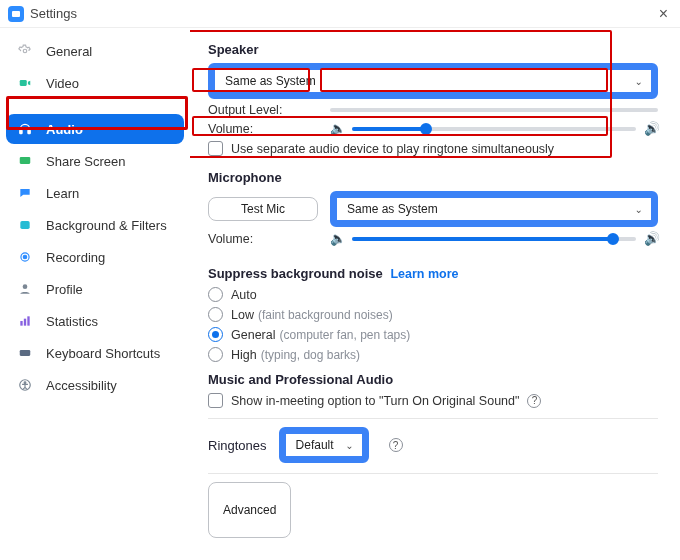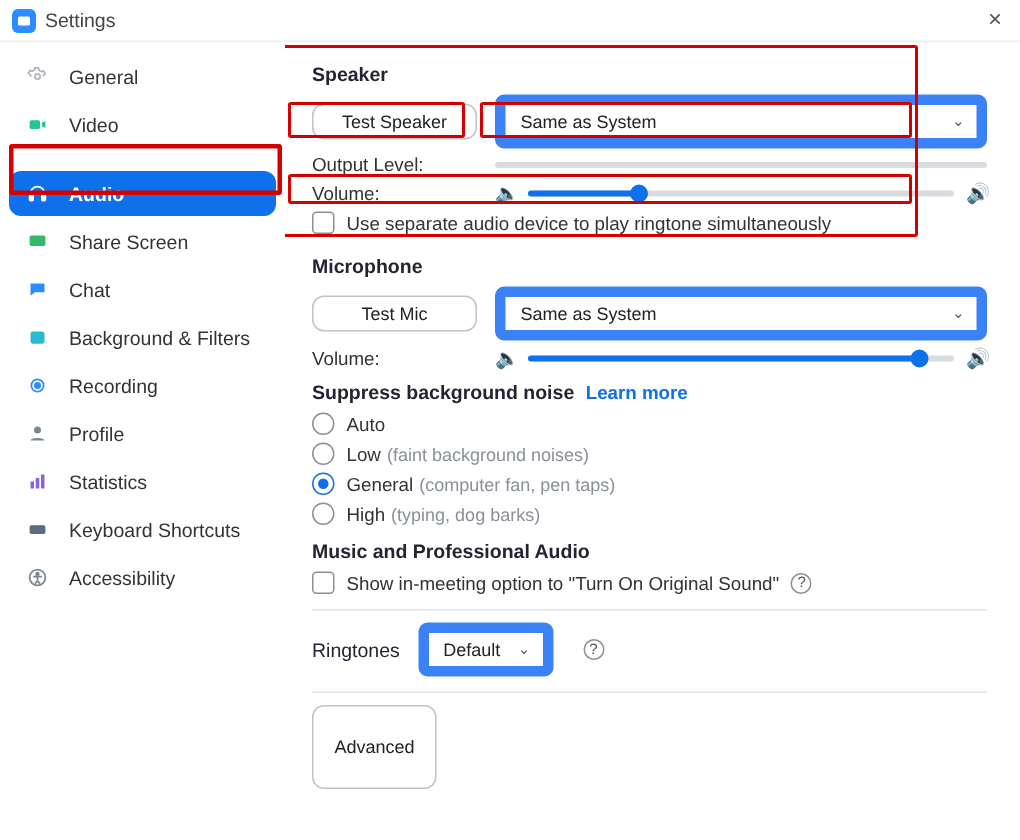--- a/index.html
+++ b/index.html
@@ -254,21 +254,21 @@
           </svg>
         </span>
       <span>Share Screen</span>
     </div>
     <div class="sidebar-item">
       <span class="s-icon">
           <svg viewBox="0 0 24 24" fill="#2d8cff">
             <path d="M4 5h16v10H9l-5 4V5z"></path>
           </svg>
         </span>
-      <span>Chat</span>
+      <span>Learn</span>
     </div>
     <div class="sidebar-item">
       <span class="s-icon">
           <svg viewBox="0 0 24 24" fill="#27bcd4">
             <rect x="4" y="5" width="16" height="14" rx="3"></rect>
           </svg>
         </span>
       <span>Background &amp; Filters</span>
     </div>
     <div class="sidebar-item">
@@ -316,21 +316,20 @@
           </svg>
         </span>
       <span>Accessibility</span>
     </div>
   </div>
 
   <div class="content">
 
     <div class="section-title">Speaker</div>
     <div class="row">
-      <button class="btn">Test Speaker</button>
       <div class="select">
         <span>Same as System</span>
         <span class="chev">⌄</span>
       </div>
     </div>
     <div class="row">
       <div class="label-col">Output Level:</div>
       <div class="slider-wrap">
         <div class="track meter">
             <div class="fill" style="width:0%"></div>
@@ -366,21 +365,21 @@
       <div class="slider-wrap">
         <span class="vol-icon">🔈</span>
         <div class="track">
           <div class="fill" style="width:92%"></div>
           <div class="thumb" style="left:92%"></div>
         </div>
         <span class="vol-icon" style="color:#0e71eb">🔊</span>
       </div>
     </div>
 
-    <div class="section-title" style="margin-top:8px">
+    <div class="section-title" style="margin-top:20px">
       <span>Suppress background noise</span>
       <span class="link">Learn more</span>
     </div>
     <div class="check-row">
       <span class="radio"></span>
       <span>Auto</span>
     </div>
     <div class="check-row">
       <span class="radio"></span>
       <span>Low</span>

